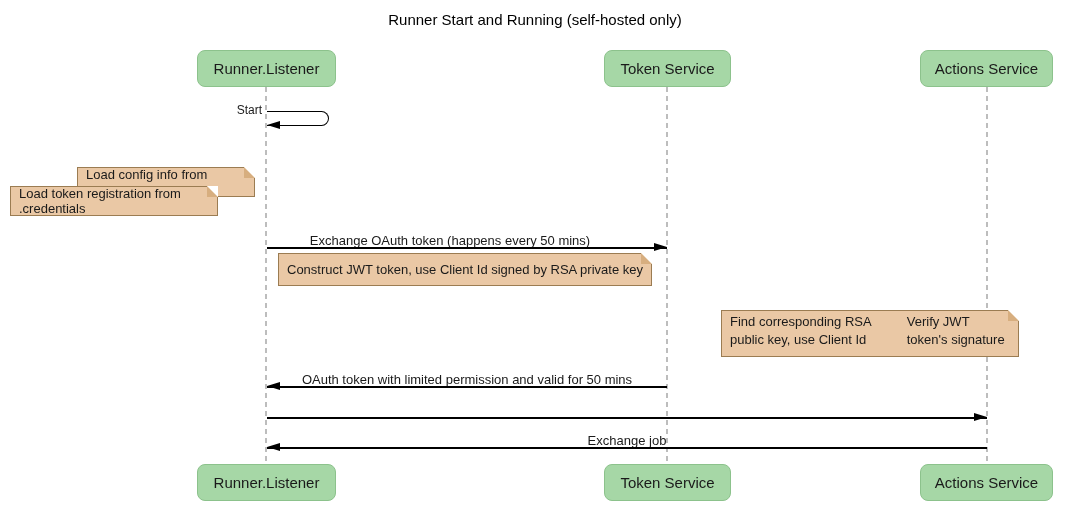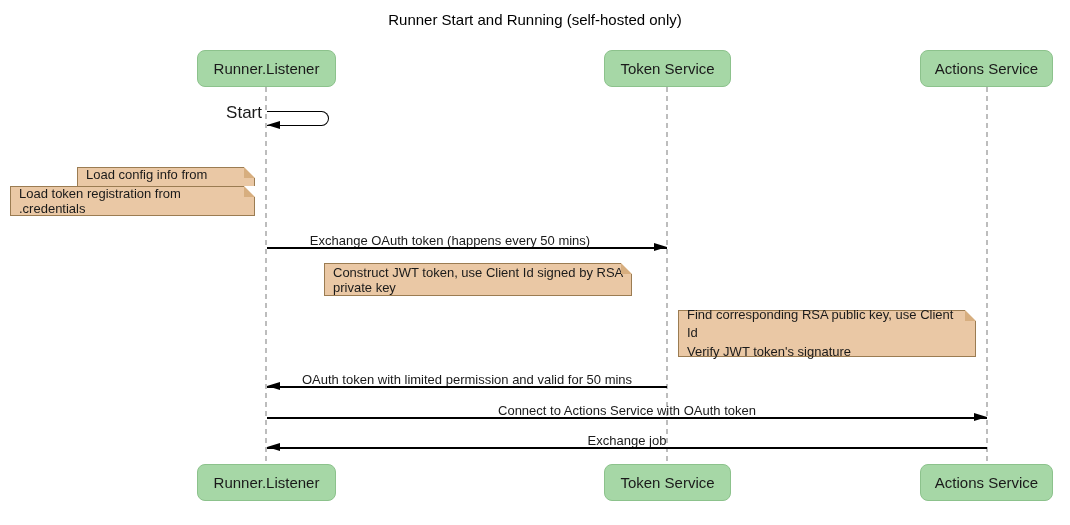--- a/index.html
+++ b/index.html
@@ -48,24 +48,25 @@
     border: 1px solid var(--note-border, #9b7c52);
     box-sizing: border-box;
     display: flex;
     align-items: center;
     justify-content: center;
     font-size: 13px;
     color: #1a1a1a;
     padding: 2px 8px;
   }
   .note.multiline {
-    flex-direction: column;
+    flex-direction: row;
     align-items: flex-start;
     justify-content: center;
     line-height: 1.4;
+    margin-left: 43px;
   }
   .note-fold {
     position: absolute;
     top: -1px; right: -1px;
     width: 0; height: 0;
     border-style: solid;
     border-width: 0 11px 11px 0;
     border-color: #ffffff #ffffff #d7ae7f #d7ae7f;
   }
   .msg-line {
@@ -91,21 +92,21 @@
   .self-loop {
     position: absolute;
     box-sizing: border-box;
     border-top: 1.5px solid var(--arrow, #000);
     border-right: 1.5px solid var(--arrow, #000);
     border-bottom: 1.5px solid var(--arrow, #000);
     border-radius: 0 9px 9px 0;
   }
   .self-label {
     position: absolute;
-    font-size: 17px;
+    font-size: 12px;
     color: #1a1a1a;
     text-align: right;
     white-space: nowrap;
   }
 </style>
 </head>
 <body>
 
 <div id="canvas">
 
@@ -121,45 +122,44 @@
 
   <div class="self-label" style="left:200px; top:103px; width:62px;">Start</div>
   <div class="self-loop" style="left:267px; top:111px; width:62px; height:15px;"></div>
   <div class="arrowhead left" style="left:267px; top:121px;"></div>
 
   <div class="note" style="left:77px; top:141px; width:178px; height:30px;margin-top:26px;">
     <span class="note-fold"></span>
     <span>Load config info from .runner</span>
   </div>
 
-  <div class="note" style="left:10px; top:186px; width:245px; height:30px;">
+  <div class="note" style="left:10px; top:186px; width:208px; height:30px;">
     <span class="note-fold"></span>
     <span>Load token registration from .credentials</span>
   </div>
 
   <div class="msg-label" style="left:250px; top:233px; width:400px;">Exchange OAuth token (happens every 50 mins)</div>
   <div class="msg-line" style="left:267px; top:247px; width:400px;"></div>
   <div class="arrowhead right" style="left:654px; top:243px;"></div>
 
-  <div class="note" style="left:278px; top:263px; width:308px; height:33px;margin-left:46px;">
+  <div class="note" style="left:278px; top:253px; width:374px; height:33px;">
     <span class="note-fold"></span>
     <span>Construct JWT token, use Client Id signed by RSA private key</span>
   </div>
 
   <div class="note multiline" style="left:678px; top:310px; width:298px; height:47px;">
     <span class="note-fold"></span>
     <span>Find corresponding RSA public key, use Client Id</span>
     <span>Verify JWT token's signature</span>
   </div>
 
   <div class="msg-label" style="left:267px; top:372px; width:400px;">OAuth token with limited permission and valid for 50 mins</div>
   <div class="msg-line" style="left:267px; top:386px; width:400px;"></div>
   <div class="arrowhead left" style="left:267px; top:382px;"></div>
 
-  <div class="msg-label" style="left:267px; top:403px; width:720px;">Connect to Actions Service with OAuth token</div>
   <div class="msg-line" style="left:267px; top:417px; width:720px;"></div>
   <div class="arrowhead right" style="left:974px; top:413px;"></div>
 
   <div class="msg-label" style="left:267px; top:433px; width:720px;">Exchange job</div>
   <div class="msg-line" style="left:267px; top:447px; width:720px;"></div>
   <div class="arrowhead left" style="left:267px; top:443px;"></div>
 
   <div class="participant" style="left:197px; top:464px; width:139px;">Runner.Listener</div>
   <div class="participant" style="left:604px; top:464px; width:127px;">Token Service</div>
   <div class="participant" style="left:920px; top:464px; width:133px;">Actions Service</div>

